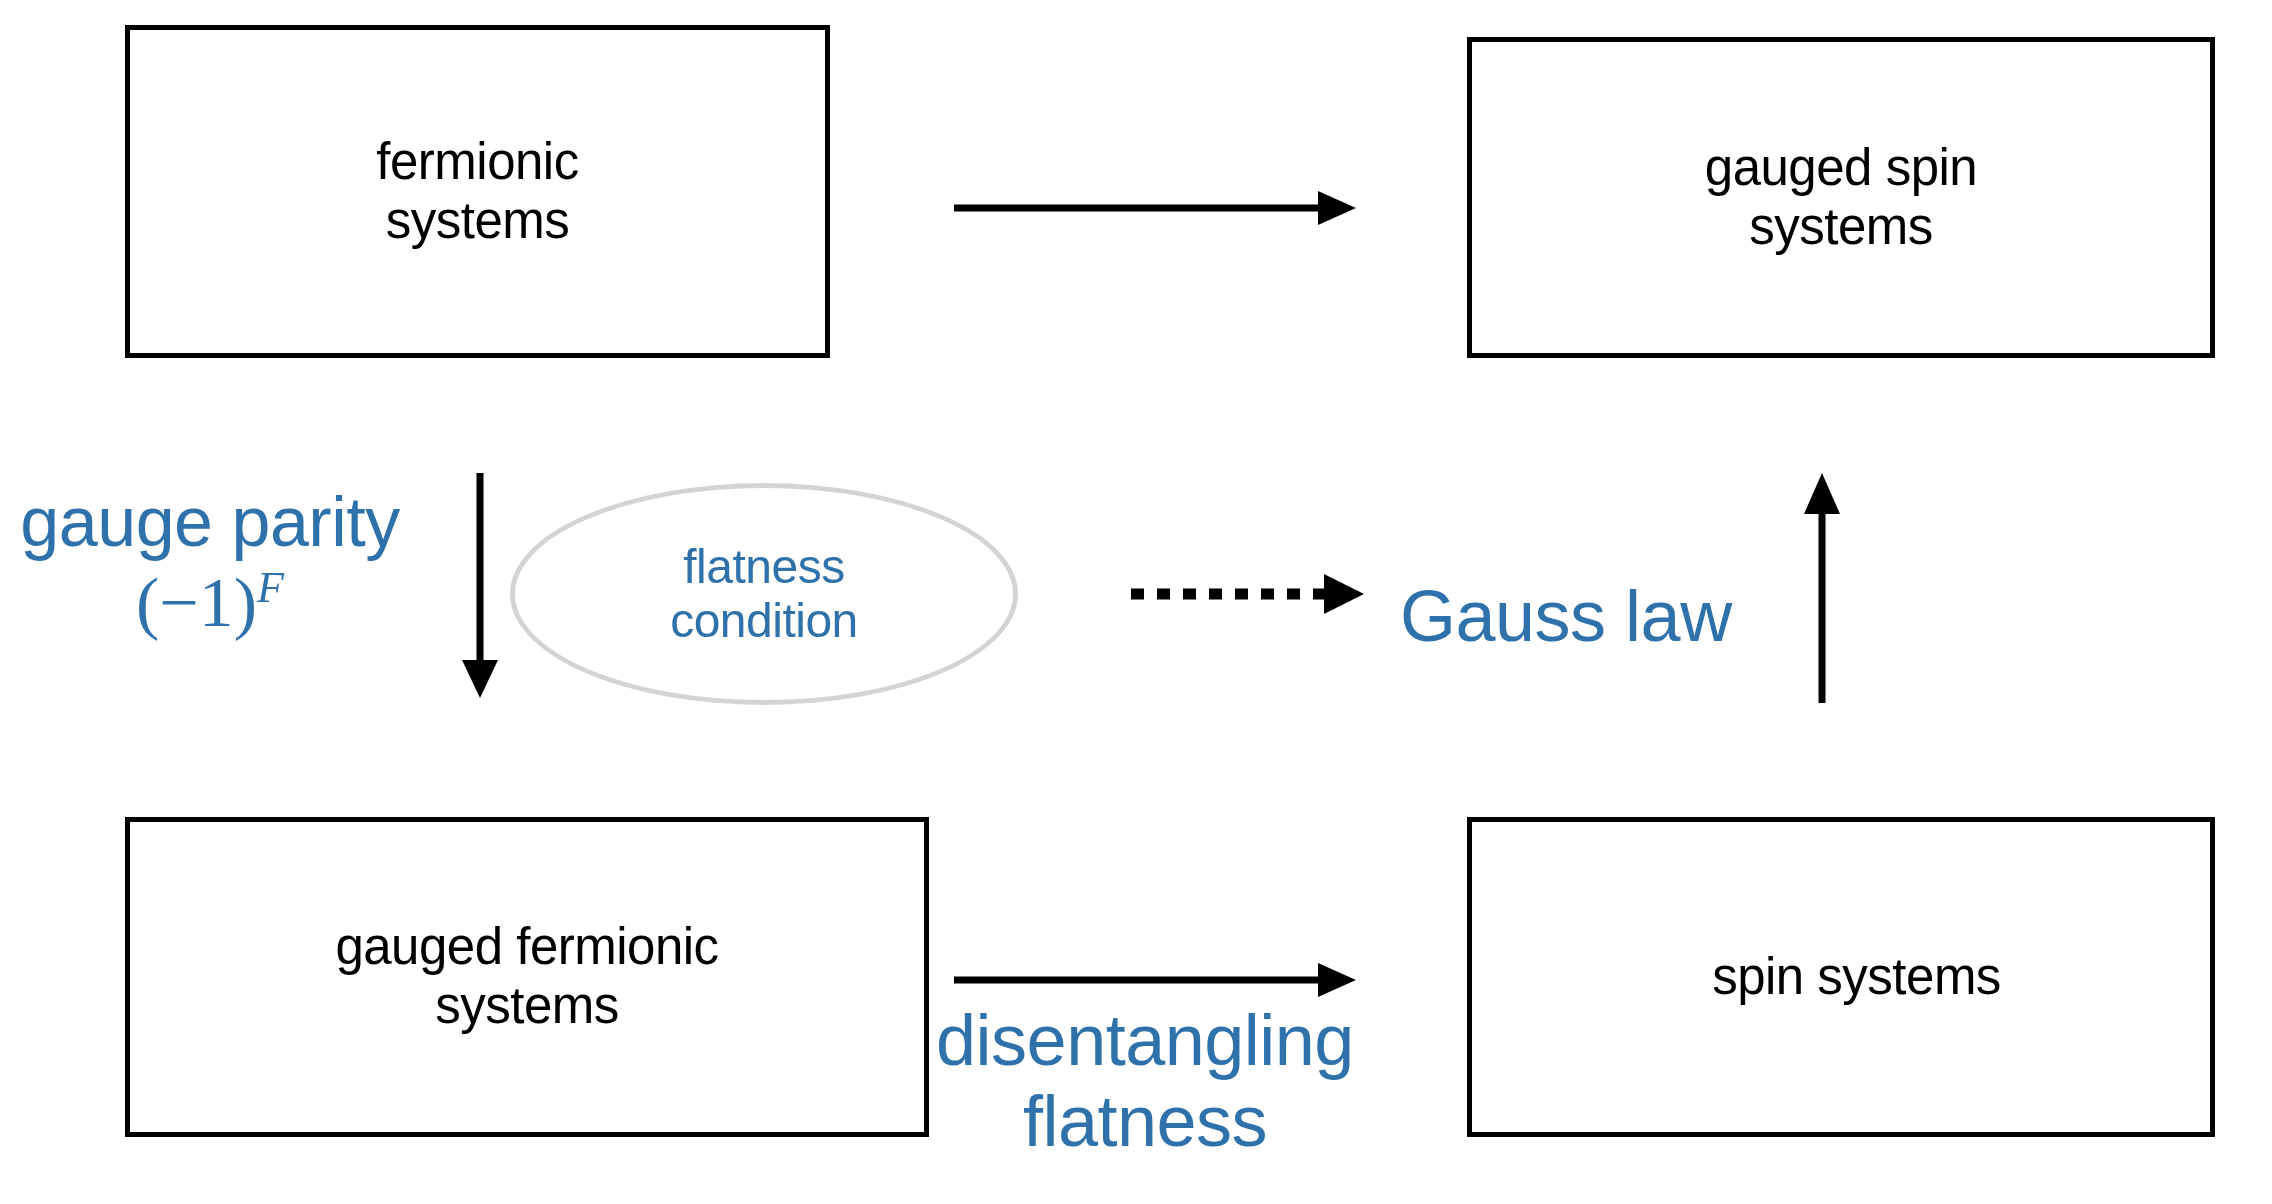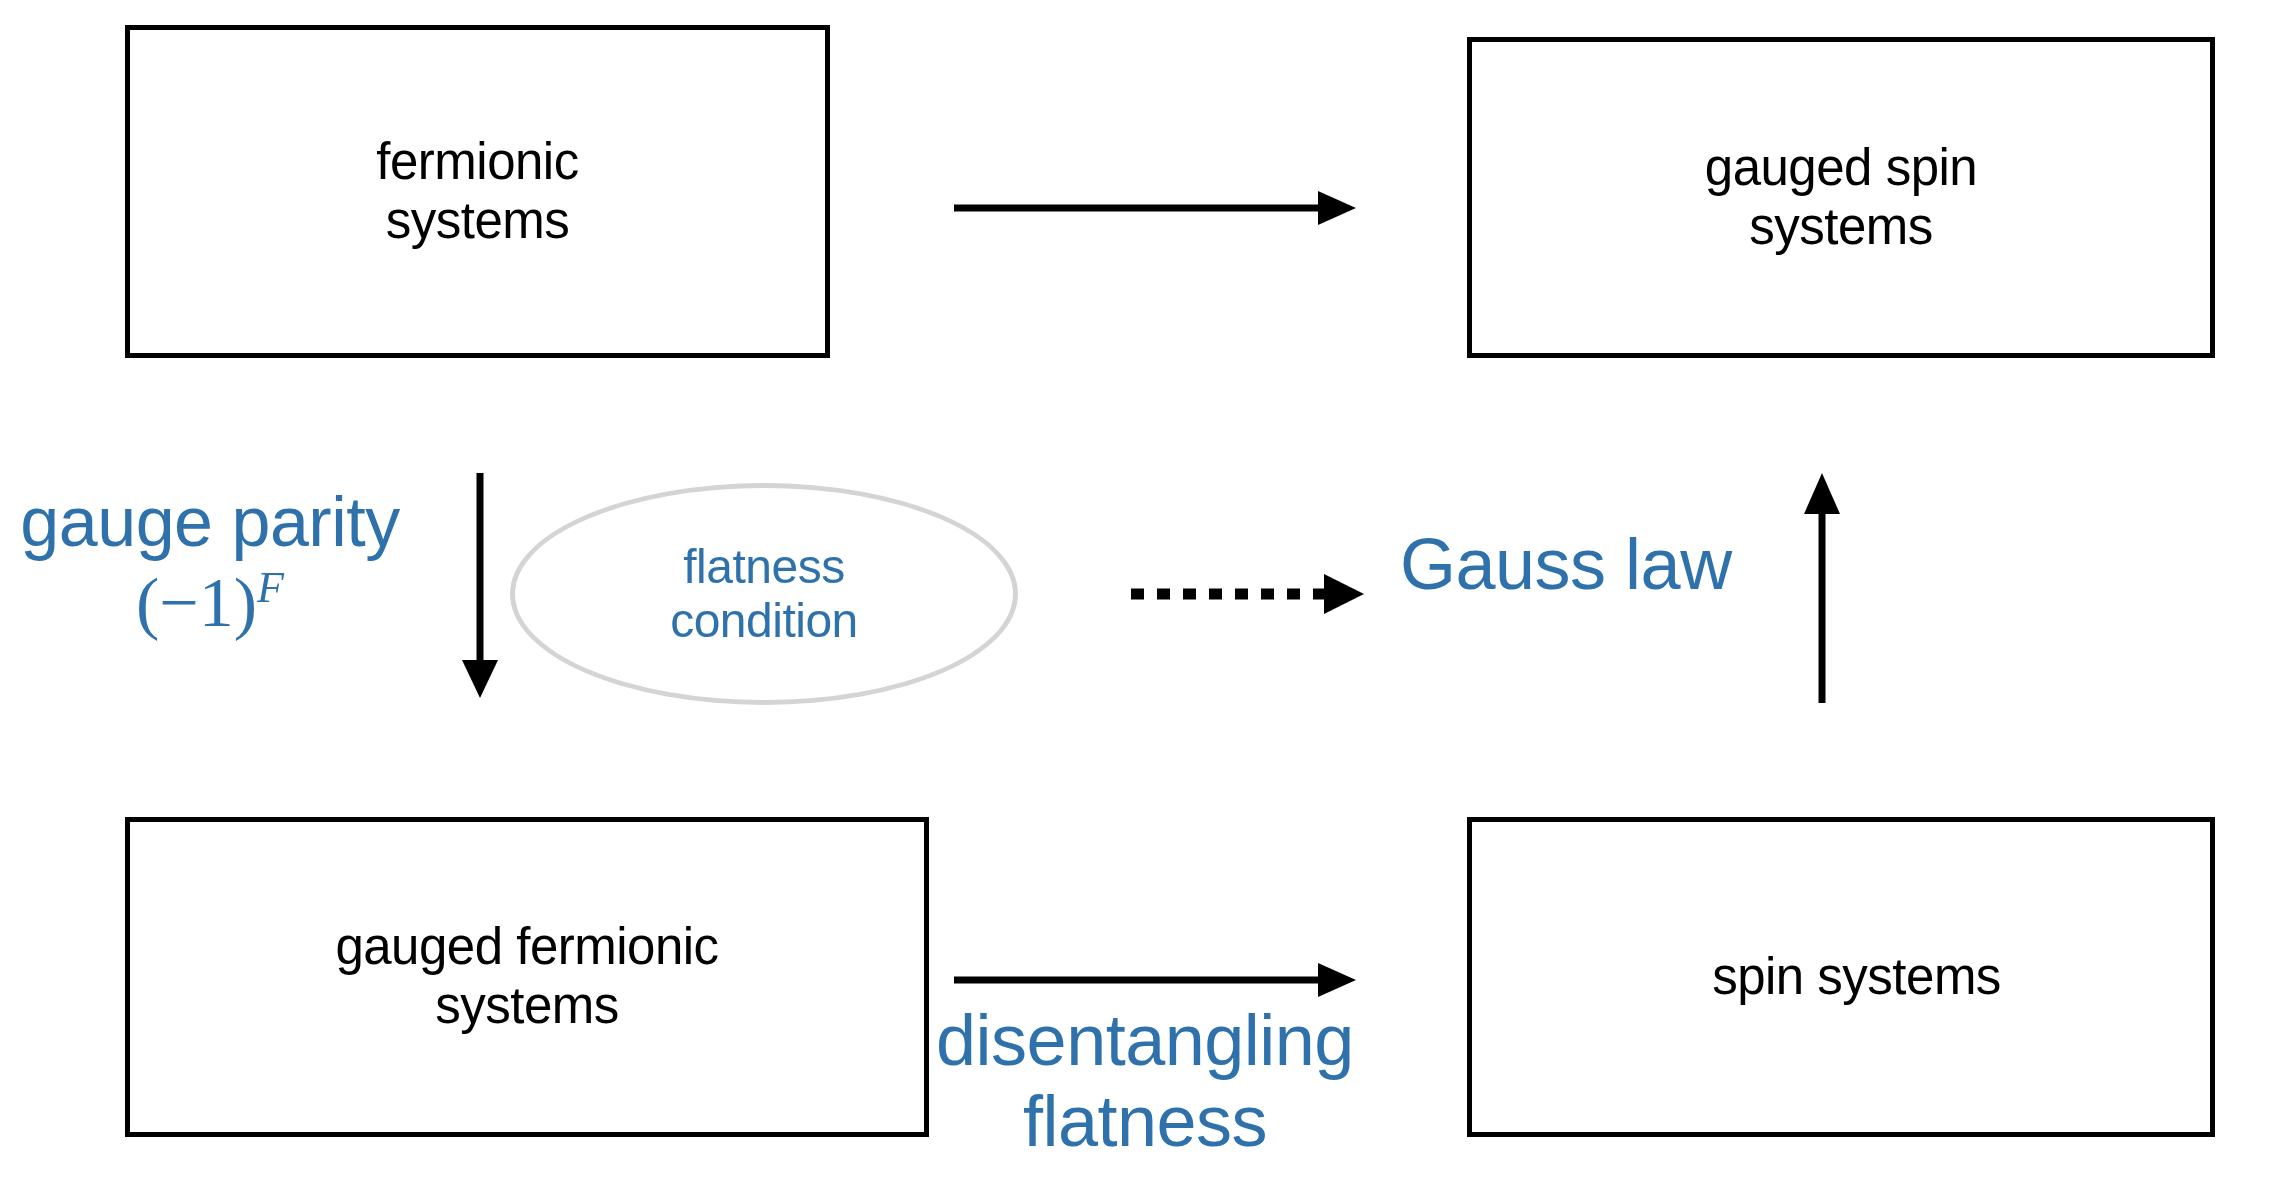--- a/index.html
+++ b/index.html
@@ -45,21 +45,21 @@
     color: #2f72ab;
     font-family: "Liberation Sans", sans-serif;
     font-size: 72px;
     line-height: 1.12;
     text-align: center;
     white-space: pre-line;
     letter-spacing: -0.5px;
   }
 
   #label-bosonization { left: 930px;  top: 40px;  width: 430px; }
-  #label-gauss        { left: 1400px; top: 524px; width: 400px; text-align: left;}
+  #label-gauss        { left: 1400px; top: 576px; width: 400px; text-align: left;}
   #label-disentangling{ left: 930px;  top: 1000px; width: 430px; }
 
   #label-gauge-parity {
     position: absolute;
     left: 10px;
     top: 485px;
     width: 400px;
     text-align: center;
     color: #2f72ab;
     font-family: "Liberation Sans", sans-serif;

